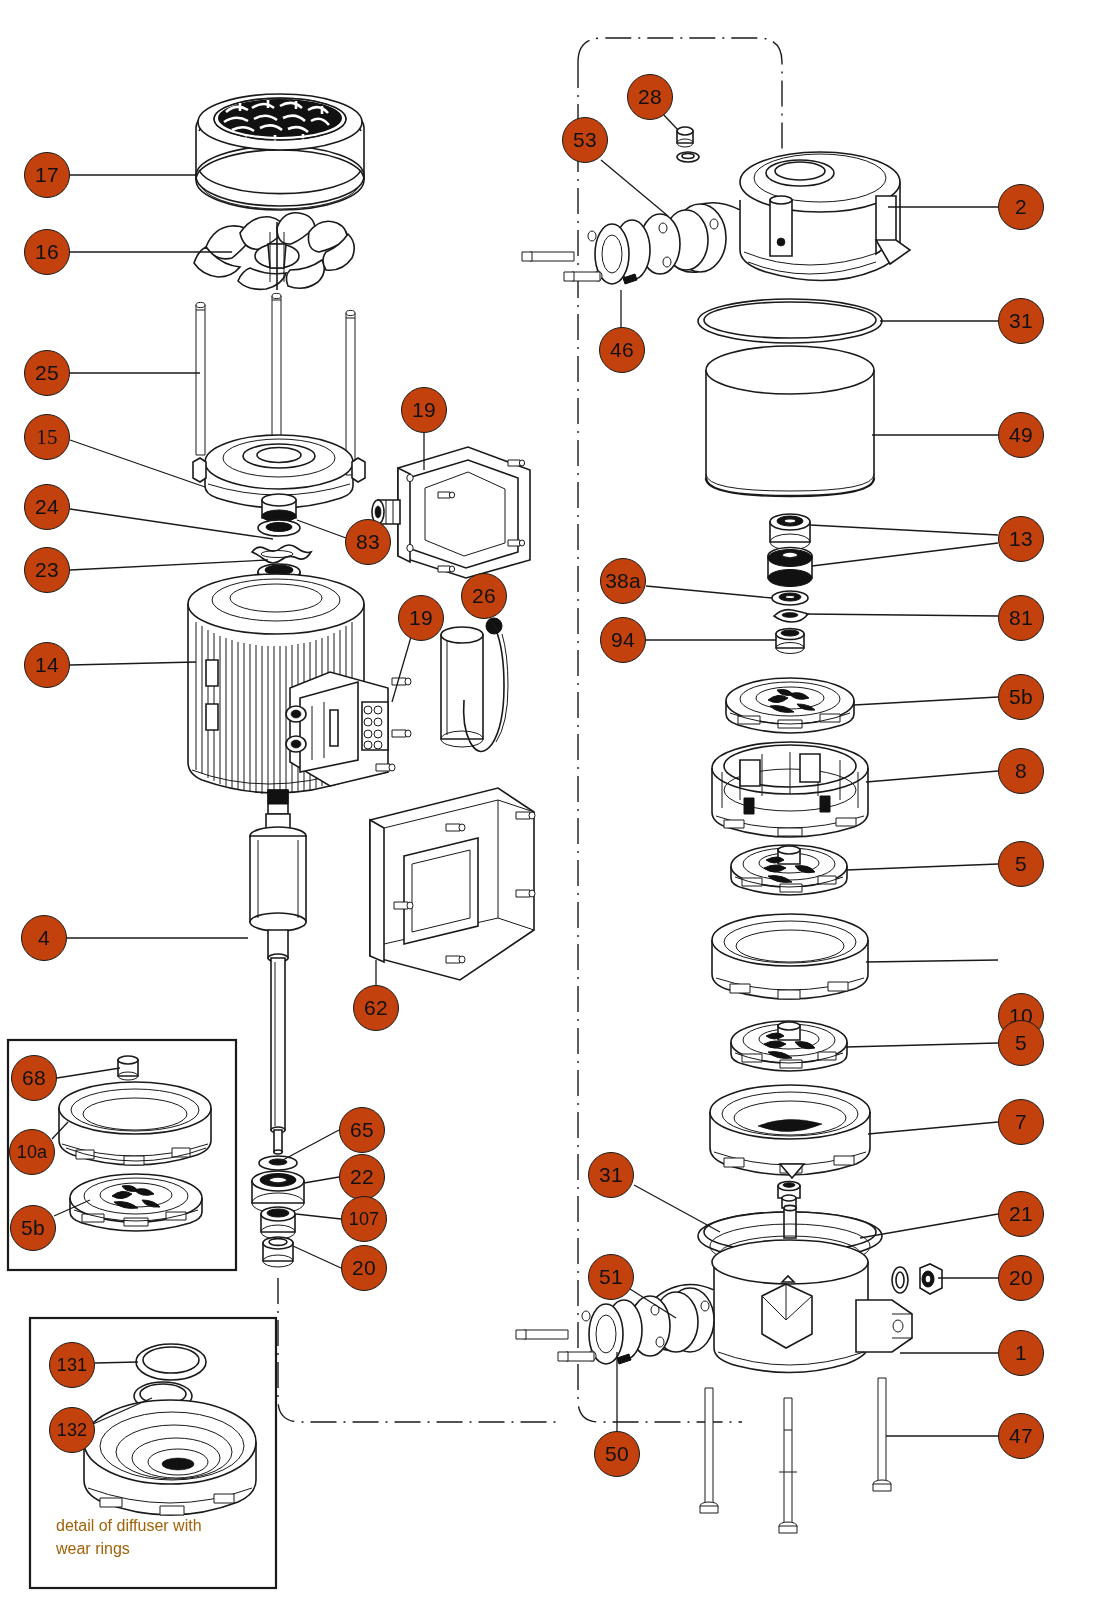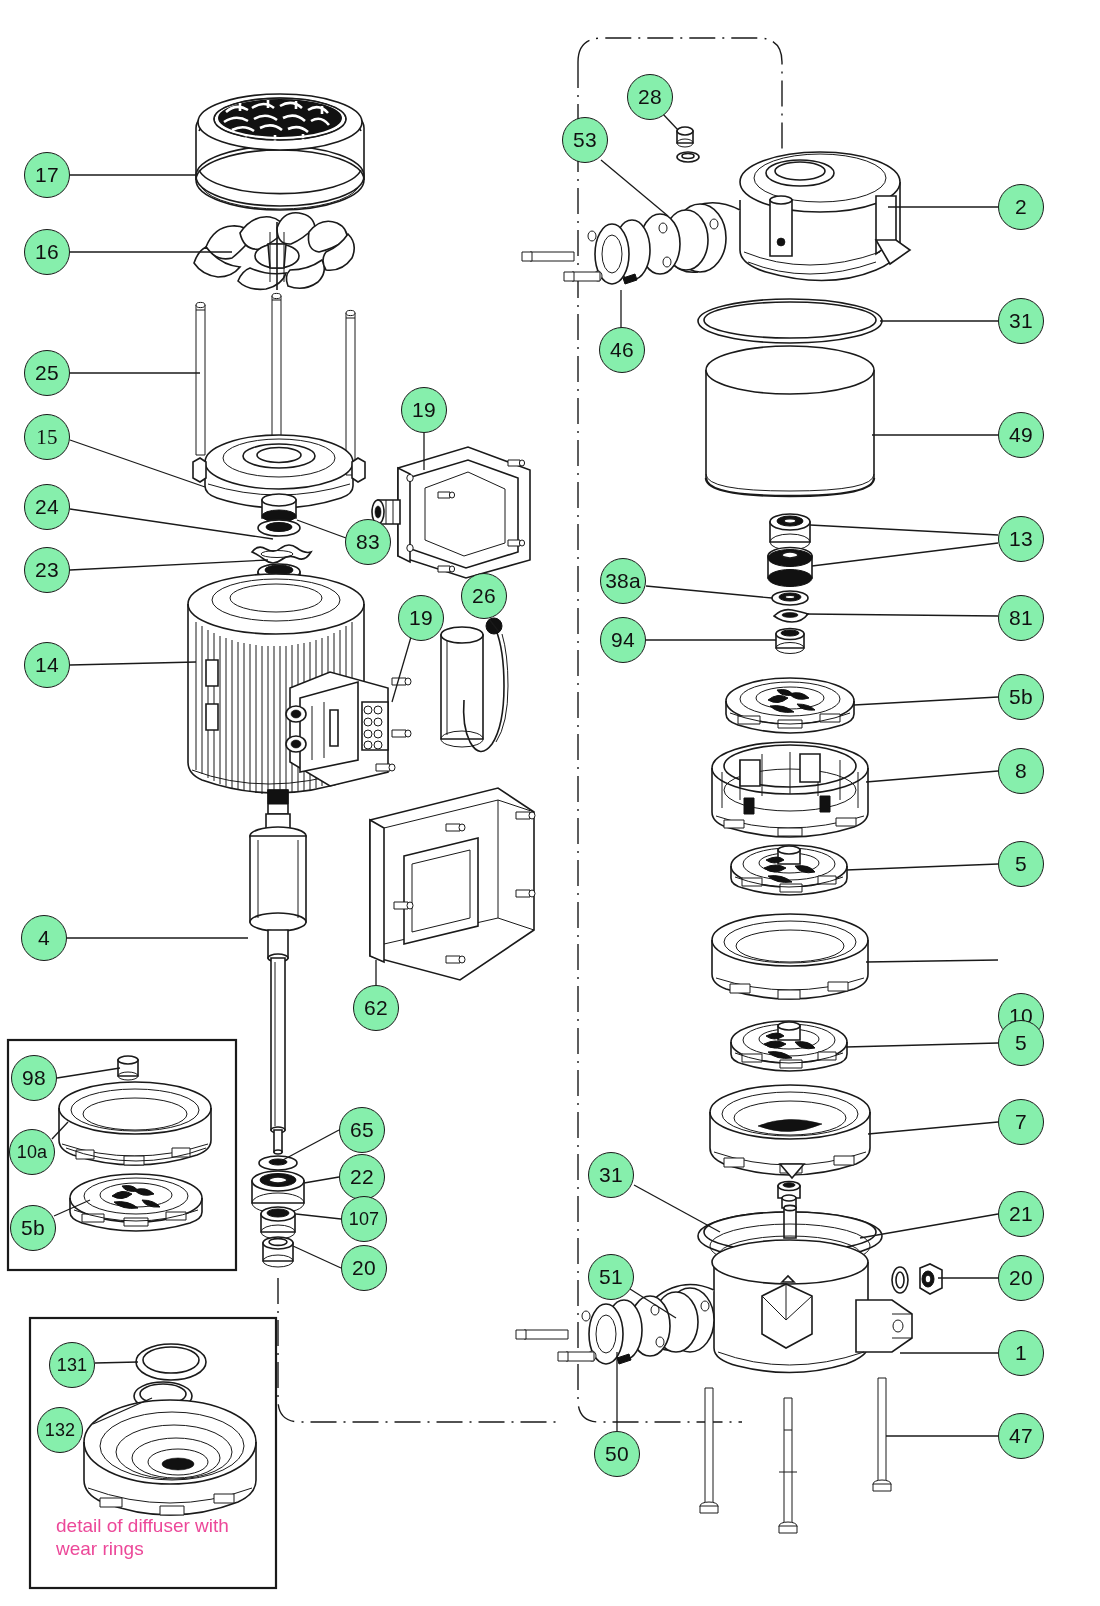--- a/index.html
+++ b/index.html
@@ -14,39 +14,39 @@
   }
   #artwork{position:absolute;left:0;top:0;width:1100px;height:1606px;}
 
   
   .callout{
     position:absolute;
     width:46px;height:46px;
     margin-left:-23px;margin-top:-23px;
     border:1.6px solid #1a1a1a;
     border-radius:50%;
-    background:#86efac;
+    background:#c2410c;
     display:flex;align-items:center;justify-content:center;
     font-family:"Liberation Sans", sans-serif;
     font-size:21px;
     color:#111111;
     letter-spacing:0.2px;
     z-index:40;
     box-sizing:border-box;
   }
   .callout.sm{font-size:18px;}
   .callout.xs{font-size:21px;}
 
   
   .detail-caption{
     position:absolute;
     font-family:"Liberation Sans", sans-serif;
-    font-size:19px;
+    font-size:16px;
     line-height:23px;
-    color:#ec4899;
+    color:#a16207;
     z-index:42;
     white-space:pre-line;
   }
 </style>
 </head>
 <body>
 
 <div id="sheet">
 
   <svg id="artwork" viewBox="0 0 1100 1606" xmlns="http://www.w3.org/2000/svg">
@@ -781,25 +781,25 @@
   <div class="callout" style="left:44px;  top:938px;">4</div>
   <div class="callout" style="left:368px; top:542px;">83</div>
   <div class="callout" style="left:424px; top:410px;">19</div>
   <div class="callout" style="left:484px; top:596px;">26</div>
   <div class="callout" style="left:421px; top:618px;">19</div>
   <div class="callout" style="left:376px; top:1008px;">62</div>
   <div class="callout" style="left:362px; top:1130px;">65</div>
   <div class="callout" style="left:362px; top:1177px;">22</div>
   <div class="callout sm" style="left:364px; top:1219px;">107</div>
   <div class="callout" style="left:364px; top:1268px;">20</div>
-  <div class="callout" style="left:34px;  top:1078px;">98</div>
+  <div class="callout" style="left:34px;  top:1078px;">68</div>
   <div class="callout sm" style="left:32px;  top:1152px;">10a</div>
   <div class="callout" style="left:33px; top:1228px;">5b</div>
   <div class="callout sm" style="left:72px;  top:1365px;">131</div>
-  <div class="callout sm" style="left:60px;  top:1430px;text-align:right;">132</div>
+  <div class="callout sm" style="left:72px;  top:1430px;text-align:right;">132</div>
   <div class="callout" style="left:650px; top:97px;">28</div>
   <div class="callout" style="left:585px; top:140px;">53</div>
   <div class="callout" style="left:622px; top:350px;">46</div>
   <div class="callout" style="left:1021px;top:207px;">2</div>
   <div class="callout" style="left:1021px;top:321px;">31</div>
   <div class="callout" style="left:1021px;top:435px;">49</div>
   <div class="callout" style="left:1021px;top:539px;">13</div>
   <div class="callout xs" style="left:623px; top:581px;">38a</div>
   <div class="callout" style="left:1021px;top:618px;">81</div>
   <div class="callout" style="left:623px; top:640px;">94</div>

